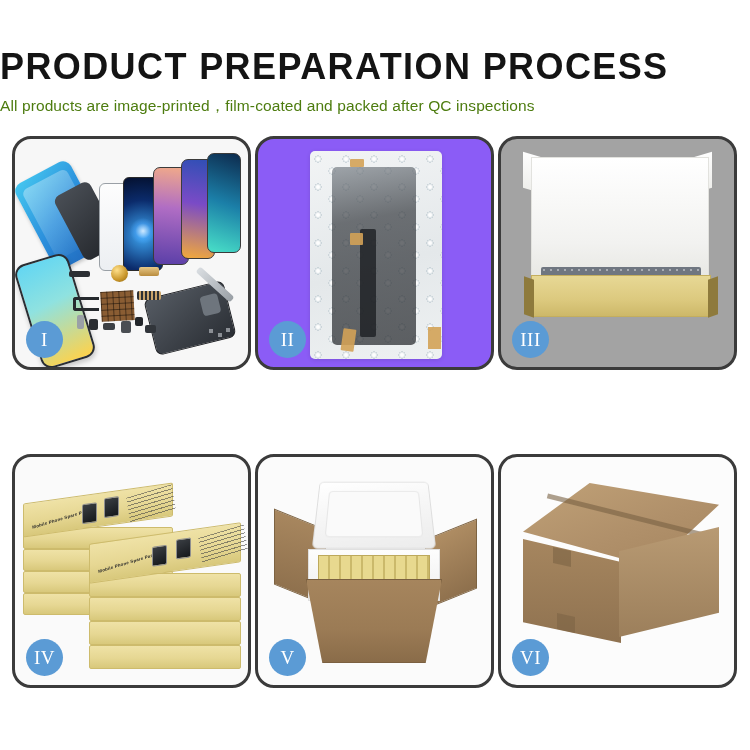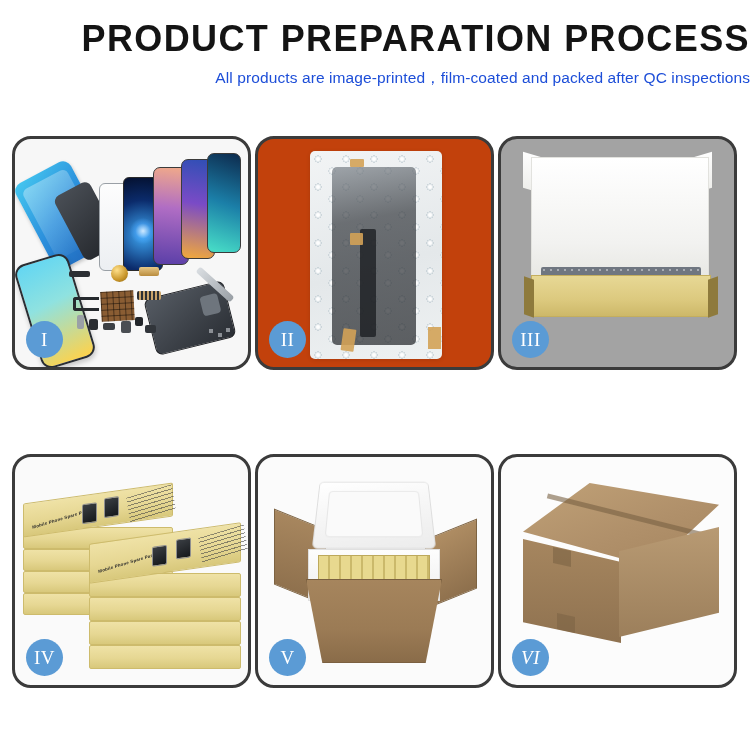--- a/index.html
+++ b/index.html
@@ -5,33 +5,33 @@
   * { box-sizing: border-box; margin: 0; padding: 0; }
   html, body {
     width: 750px; height: 750px;
     background: #ffffff;
     font-family: "Liberation Sans", sans-serif;
     overflow: hidden;
   }
   .page { width: 750px; height: 750px; position: relative; background: #fff; }
 
   
-  .header { padding-top: 20px; text-align: right; }
+  .header { padding-top: 48px; text-align: left; }
   .title {
     font-size: 36px;
     font-weight: 700;
     letter-spacing: 1.4px;
     color: #141414;
     line-height: 1.05;
     font-family: "Liberation Sans", sans-serif;
   }
   .subtitle {
     margin-top: 10px;
     font-size: 15.5px;
-    color: #1d4ed8;
+    color: #4d7c0f;
     letter-spacing: 0.1px;
     font-weight: 400;
   }
 
   
   .grid {
     position: absolute;
     left: 12px; top: 136px;
     width: 726px; height: 552px;
     display: grid;
@@ -186,21 +186,21 @@
   .screws {
     position: absolute; right: 16px; top: 188px;
     width: 24px; height: 12px;
     background:
       radial-gradient(circle 2.5px at 3px 4px,#8b8f95 98%,transparent 100%),
       radial-gradient(circle 2.5px at 12px 8px,#8b8f95 98%,transparent 100%),
       radial-gradient(circle 2.5px at 20px 3px,#8b8f95 98%,transparent 100%);
   }
 
   
-  .p2 { background: #c2410c; }
+  .p2 { background: #8b5cf6; }
   .bubble-bag {
     position: absolute; left: 52px; top: 12px;
     width: 132px; height: 208px;
     background: linear-gradient(165deg,#f2f4f5 0%,#e4e8ea 55%,#eef1f2 100%);
     border-radius: 5px;
     box-shadow: 0 1px 4px rgba(0,0,0,.12);
     overflow: hidden;
   }
   .bubble-bag::before {
     content: ""; position: absolute; inset: 0;
@@ -345,21 +345,21 @@
     border: 1px solid #e0e0e0;
   }
   .yellow-packs {
     position: absolute; left: 60px; top: 98px;
     width: 112px; height: 40px;
     background: repeating-linear-gradient(to right, #e8d98f 0 9px, #cbb96b 9px 11px);
     border: 1px solid #bda95c;
   }
 
   
-  .p6 { background: #fcfcfc; font-style: italic; }
+  .p6 { background: #fcfcfc; }
   .ctop {
     position: absolute; left: 22px; top: 26px;
     width: 196px; height: 84px;
     background: linear-gradient(160deg,#c0a177 0%,#b0906a 55%,#a5855f 100%);
     clip-path: polygon(34% 0, 100% 26%, 66% 100%, 0 58%);
     border: 0;
   }
   .cseam {
     position: absolute; left: 44px; top: 56px;
     width: 162px; height: 5px;

